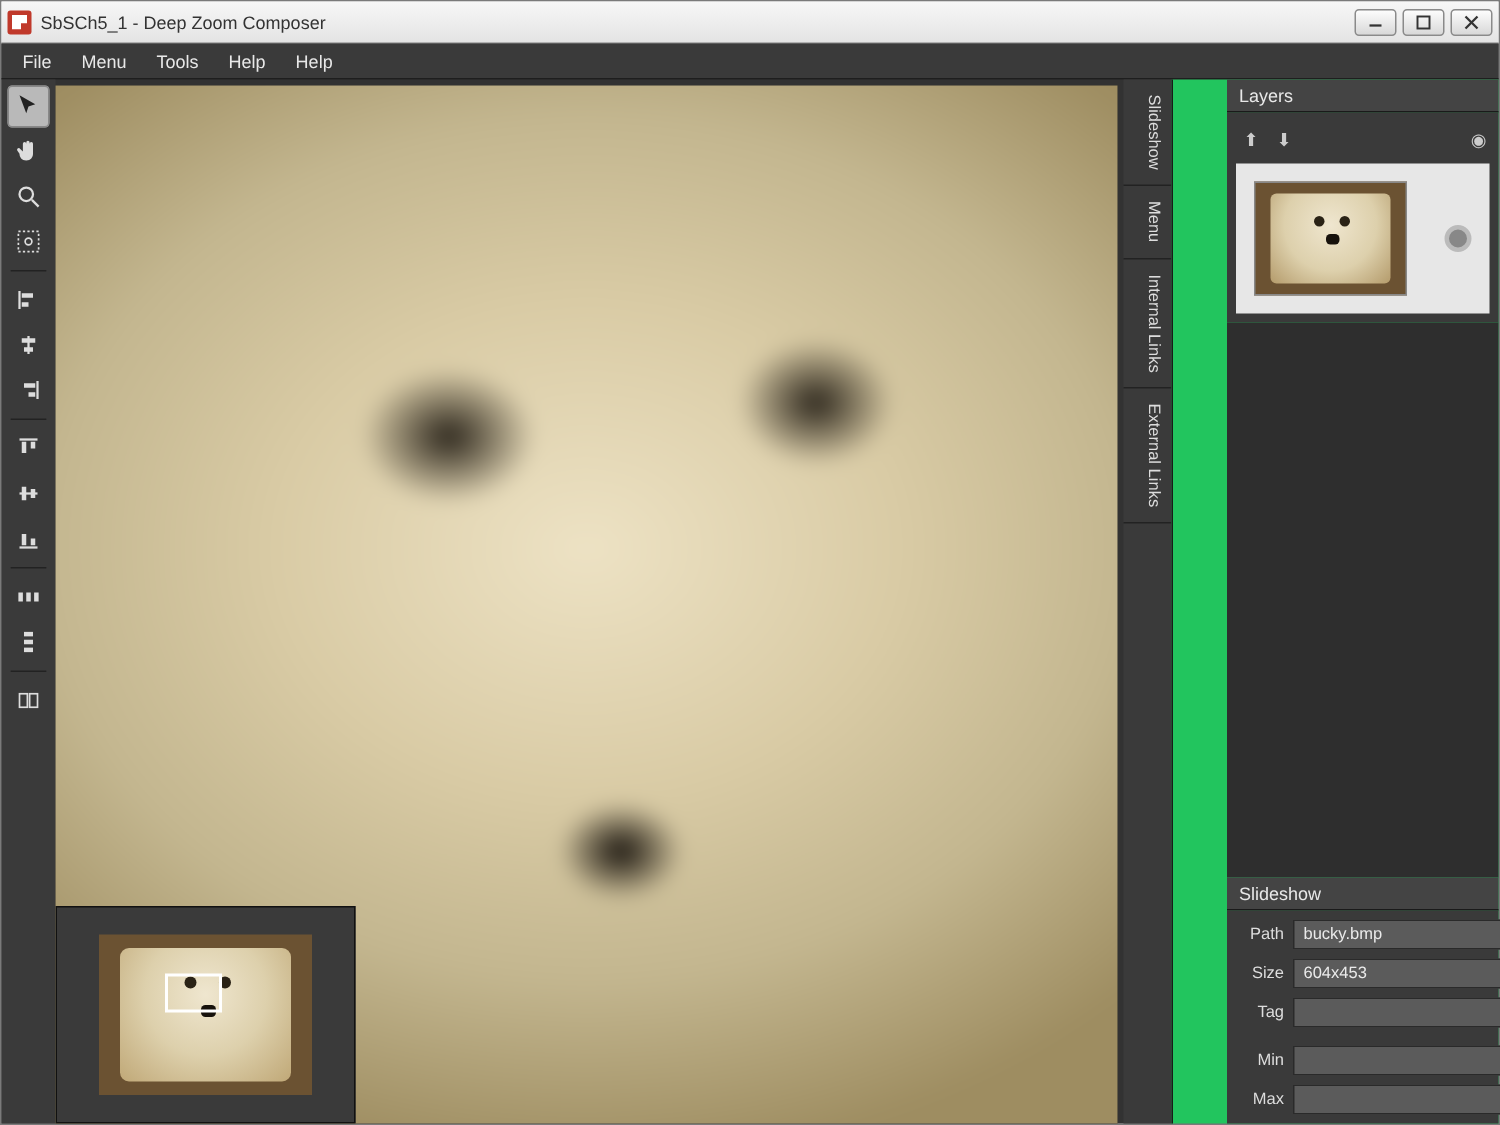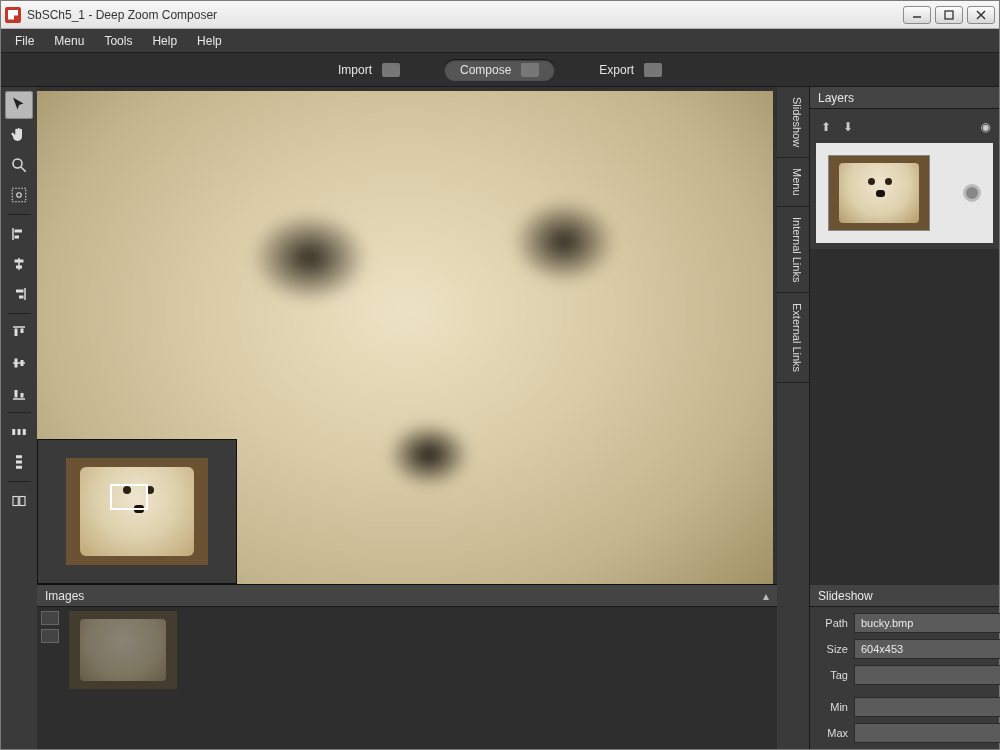--- a/index.html
+++ b/index.html
@@ -55,21 +55,21 @@
 .imagesbar .hdr .caret { color:#bbb; }
 .imagesbar .body { flex:1; display:flex; padding:4px; gap:6px; }
 .imgctrls { width:22px; display:flex; flex-direction:column; gap:4px; }
 .imgctrls div { width:18px; height:14px; background:#444; border:1px solid #666; }
 .thumb { width:108px; height:78px; background:#5a4a30; position:relative; opacity:.5; }
 .thumb .dogmini { position:absolute; inset:10%; background:radial-gradient(circle at 50% 35%,#e2d8bd 0%,#cabb93 60%,#9e8a5e 100%); border-radius:4px; }
 
 .rightrail { width:32px; background:#3a3a3a; display:flex; flex-direction:column; }
 .rtab { writing-mode:vertical-rl; color:#ddd; padding:10px 6px; font-size:11px; border-bottom:1px solid #222; text-align:center; }
 
-.rightpanels { width:190px; background:#0f766e; display:flex; flex-direction:column; border-left:1px solid #1a1a1a; }
+.rightpanels { width:218px; background:#22c55e; display:flex; flex-direction:column; border-left:1px solid #1a1a1a;padding-left:36px; }
 .panelhdr { height:22px; background:#444; color:#e8e8e8; display:flex; align-items:center; padding:0 8px; font-size:11px; border-bottom:1px solid #1a1a1a; }
 .layersbody { background:#3a3a3a; padding:6px; }
 .layerctrl { display:flex; align-items:center; gap:6px; padding:4px 2px; color:#ccc; }
 .layerctrl .arrow { width:16px; height:16px; display:flex; align-items:center; justify-content:center; }
 .layerctrl .eye { margin-left:auto; }
 .layerthumbwrap { background:#e7e7e7; padding:12px; margin-top:4px; display:flex; align-items:center; justify-content:space-between; }
 .layerthumb { width:102px; height:76px; background:#6b5232; position:relative; border:1px solid #888; }
 .layerthumb .dogmini { position:absolute; inset:10%; background:radial-gradient(circle at 50% 35%,#efe6cf 0%,#ddd0ac 55%,#b49b6b 100%); border-radius:4px; }
 .layerthumb .dogmini:before,.layerthumb .dogmini:after { content:""; position:absolute; width:7px; height:7px; background:#2a2215; border-radius:50%; top:24%; }
 .layerthumb .dogmini:before { left:36%; } .layerthumb .dogmini:after { left:58%; }
@@ -111,34 +111,20 @@
 
   <div class="content">
     <div class="menubar">
       <div class="mi">File</div>
       <div class="mi">Menu</div>
       <div class="mi">Tools</div>
       <div class="mi">Help</div>
       <div class="mi">Help</div>
     </div>
 
-    <div class="modebar">
-      <div class="modeitem">
-        <span>Import</span>
-        <span class="modeicon"></span>
-      </div>
-      <div class="modeitem active">
-        <span>Compose</span>
-        <span class="modeicon"></span>
-      </div>
-      <div class="modeitem">
-        <span>Export</span>
-        <span class="modeicon"></span>
-      </div>
-    </div>
 
     <div class="workspace">
       <div class="toolstrip">
         <div class="tool sel">
             <svg viewBox="0 0 24 24">
               <path d="M4 2l6 16 2-6 6-2z" fill="#222"></path>
             </svg>
           </div>
         <div class="tool">
             <svg viewBox="0 0 24 24">
@@ -229,35 +215,20 @@
         <div class="canvaswrap">
           <div class="canvasimg">
               <div class="dogblur"></div>
             </div>
           <div class="navigator">
             <div class="navthumb">
               <div class="dogmini"></div>
                 <div class="nose"></div>
               <div class="navbox"></div>
             </div>
-          </div>
-        </div>
-        <div class="imagesbar">
-          <div class="hdr">
-            <span>Images</span>
-            <span class="caret">▴</span>
-          </div>
-          <div class="body">
-            <div class="imgctrls">
-              <div></div>
-              <div></div>
-            </div>
-            <div class="thumb">
-                <div class="dogmini"></div>
-              </div>
           </div>
         </div>
       </div>
 
       <div class="rightrail">
         <div class="rtab">Slideshow</div>
         <div class="rtab">Menu</div>
         <div class="rtab">Internal Links</div>
         <div class="rtab">External Links</div>
       </div>

